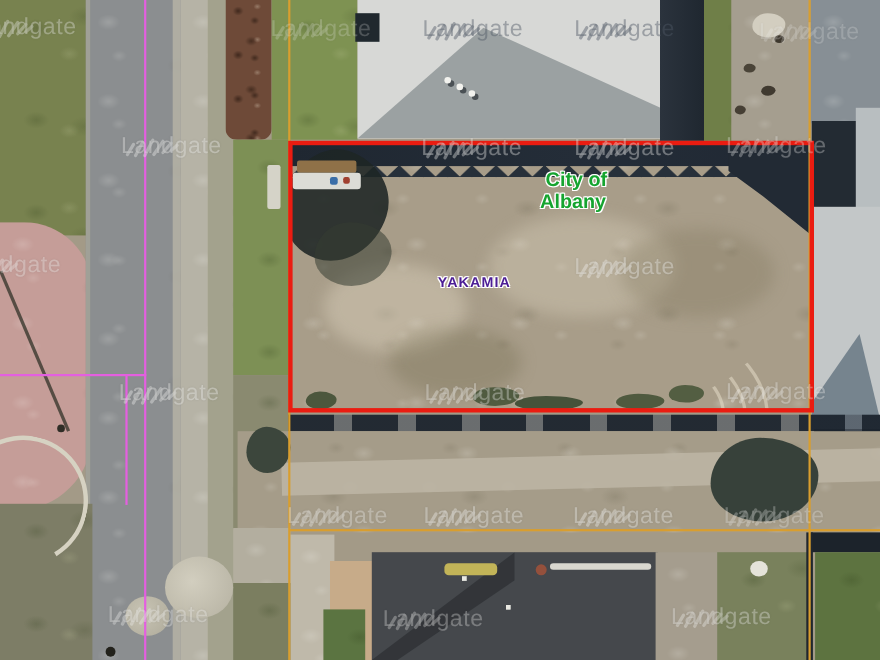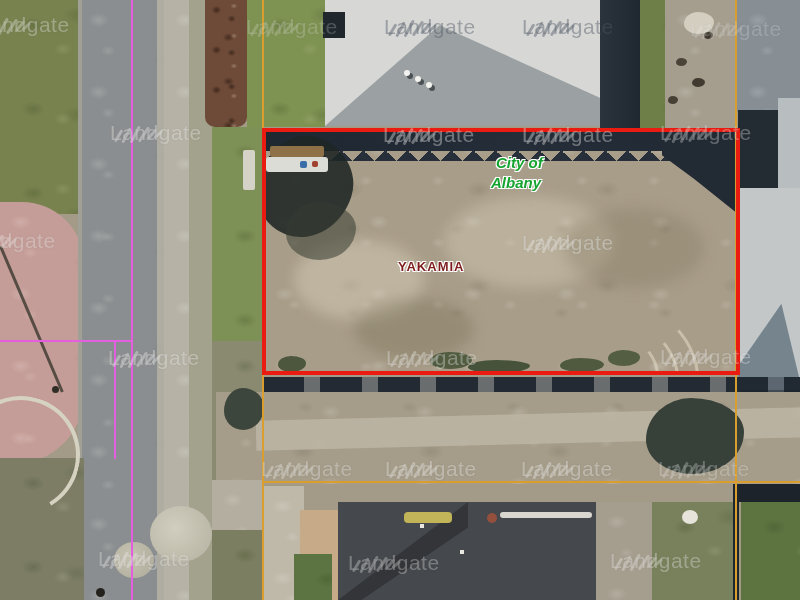--- a/index.html
+++ b/index.html
@@ -171,25 +171,25 @@
 
   <div class="line" style="left:131px;top:0;width:2px;height:600px;background:#e45fe0;"></div>
   <div class="line" style="left:0;top:340px;width:133px;height:2px;background:#e45fe0;"></div>
   <div class="line" style="left:114px;top:341px;width:2px;height:118px;background:#e45fe0;"></div>
   <div class="line" style="left:262px;top:0;width:2px;height:600px;background:#d99e2e;"></div>
   <div class="line" style="left:735px;top:0;width:2px;height:600px;background:#d99e2e;"></div>
   <div class="line" style="left:263px;top:481px;width:537px;height:2px;background:#d99e2e;"></div>
 
   <div id="parcel-box" style="left:262px;top:128px;width:478px;height:247px;"></div>
 
-  <div class="maplabel" style="left:496px;top:153px;font-size:15px;color:#15a42f;line-height:20px;font-style:italic;">
+  <div class="maplabel" style="left:496px;top:153px;font-size:18px;color:#15a42f;line-height:20px;">
     <span style="position:static;display:block;">City of</span>
     <span style="position:static;display:block;margin-left:-5px;">Albany</span>
   </div>
-  <div class="maplabel" style="left:398px;top:259px;font-size:13px;color:#7f1d1d;letter-spacing:1px;">YAKAMIA</div>
+  <div class="maplabel" style="left:398px;top:249px;font-size:13px;color:#4c1d95;letter-spacing:1px;">YAKAMIA</div>
 
   <div id="watermarks">
       <div class="wm light" style="left: -22px; top: 14px; opacity: 0.55;">
         <svg class="wm-logo" width="56" height="24" viewBox="0 0 60 26">
           <g stroke="currentColor" stroke-width="3.2" stroke-linecap="round" fill="none">
             <path d="M6 20 L12 10"></path>
             <path d="M14 21 L21 8"></path>
             <path d="M23 21 L31 6"></path>
             <path d="M32 20 L41 7"></path>
             <path d="M41 18 L49 9"></path>

